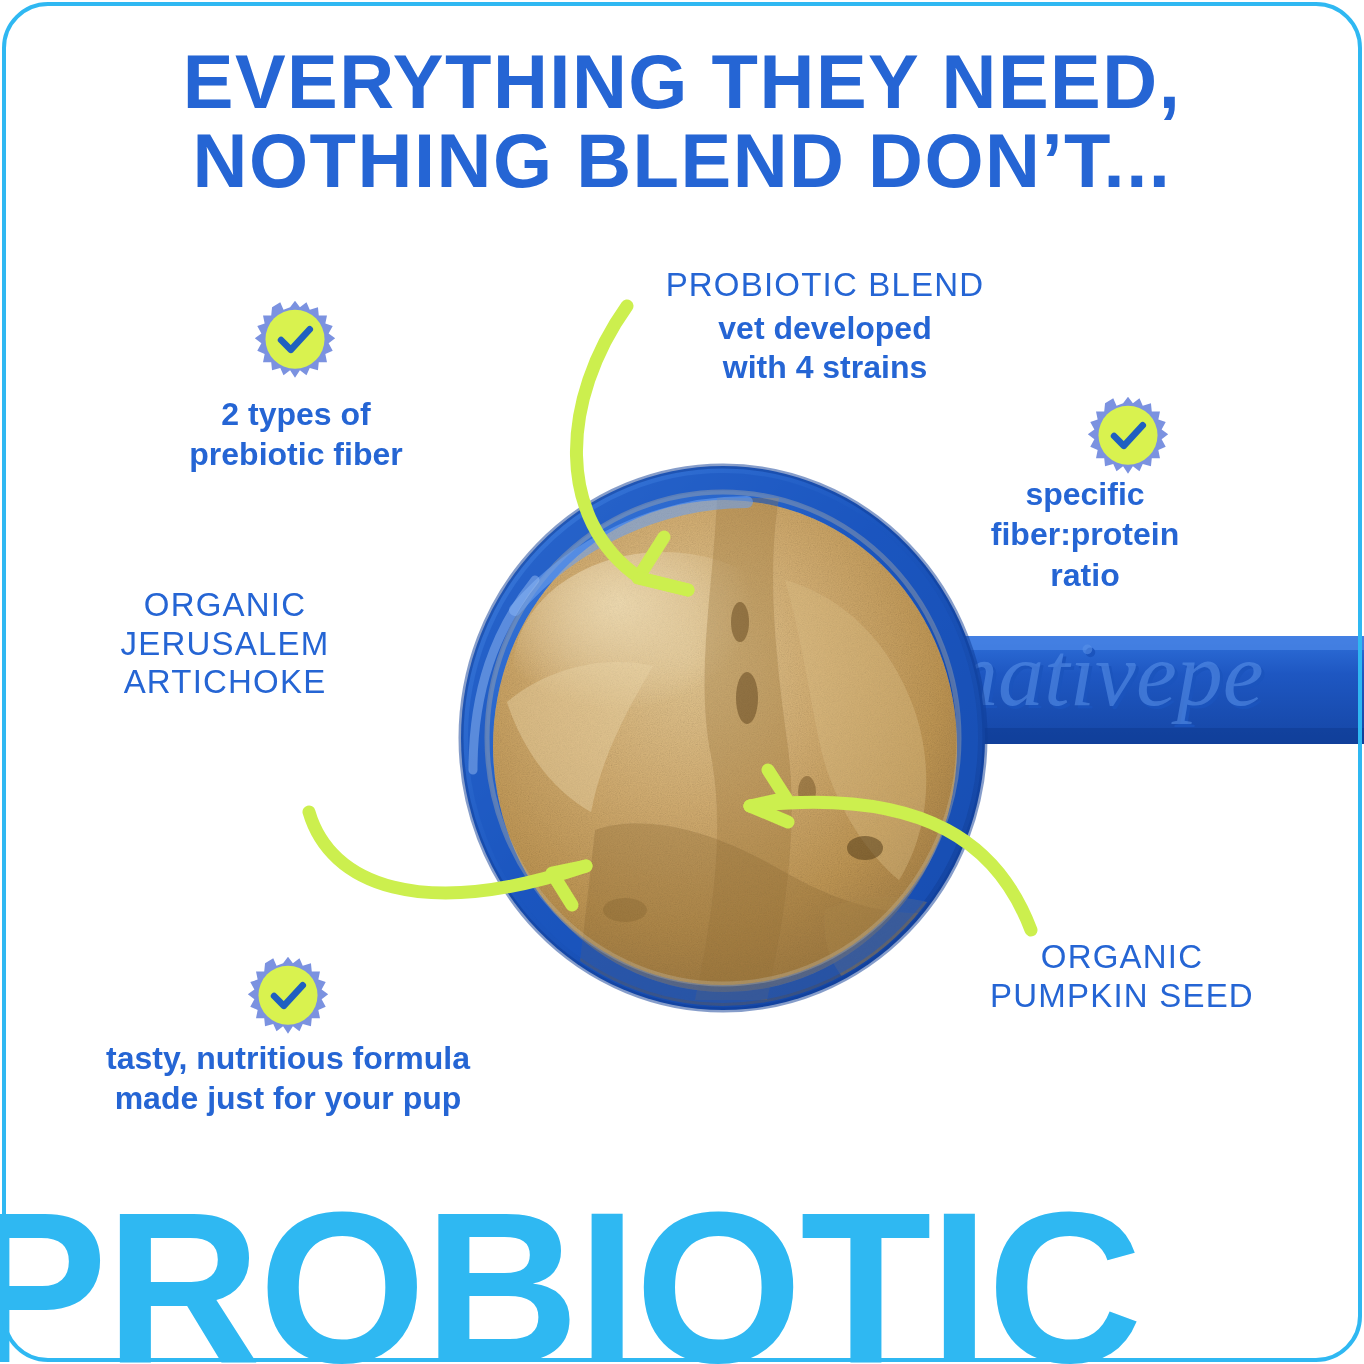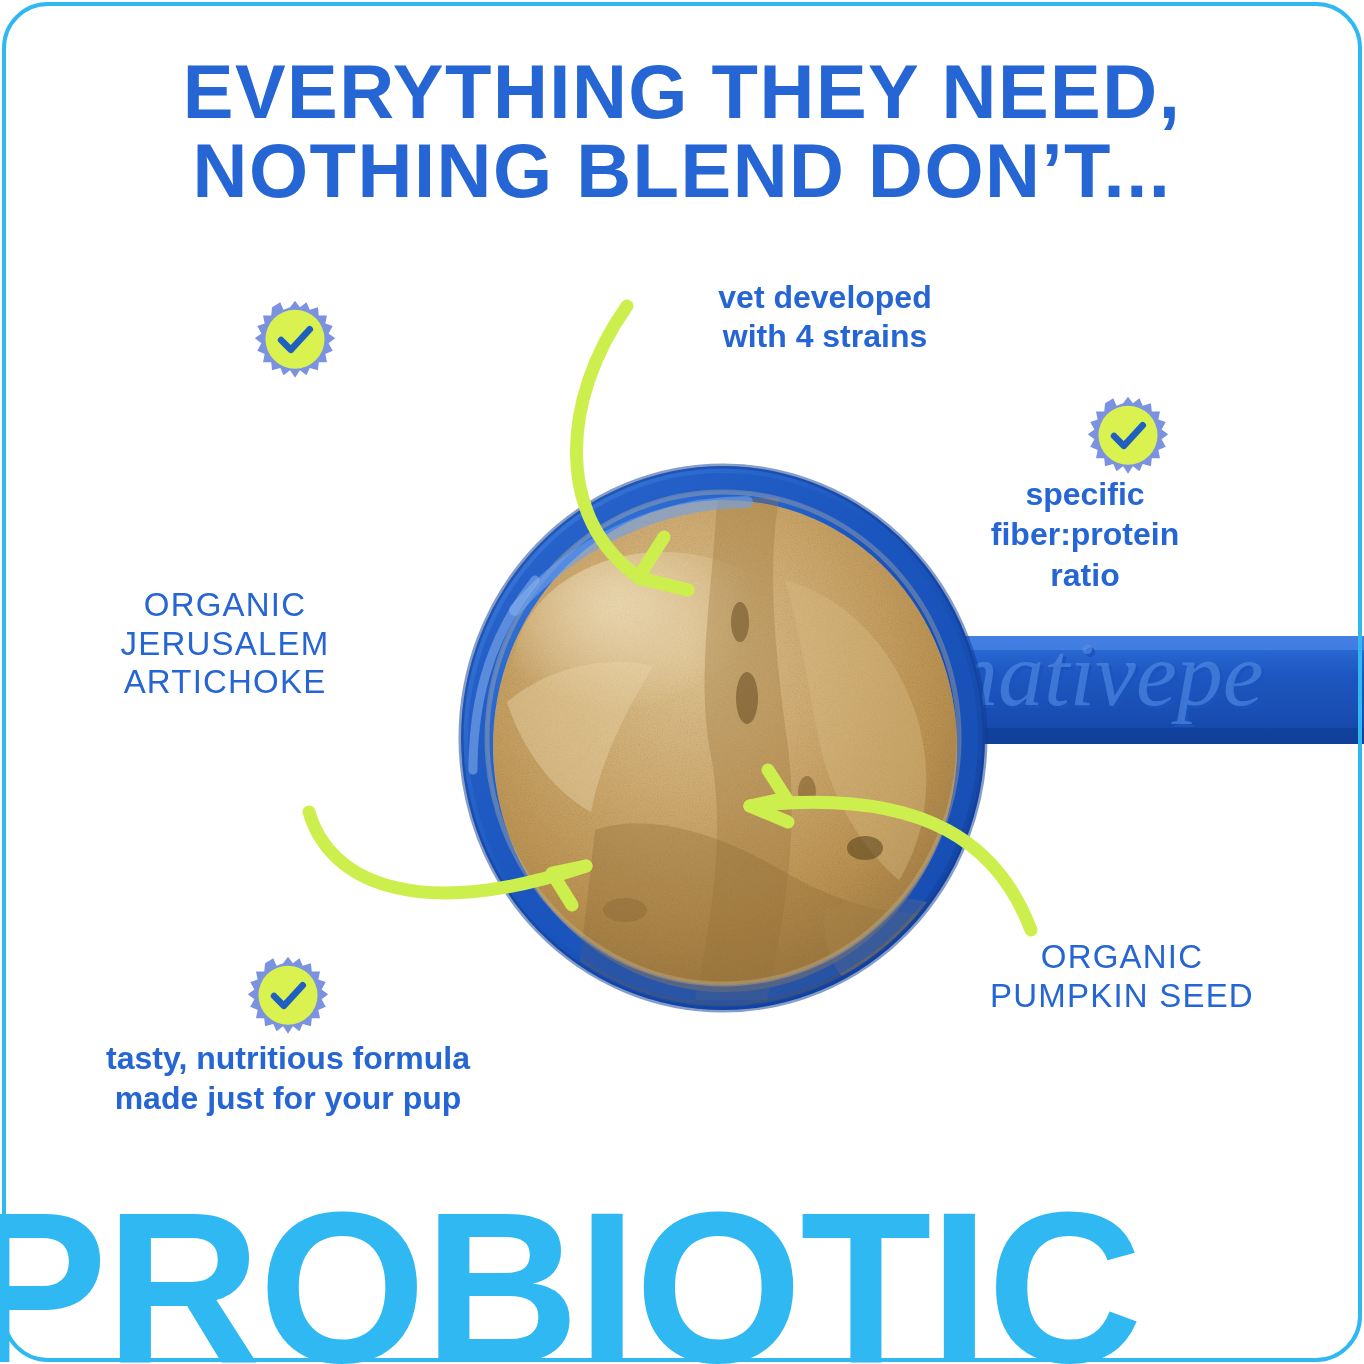--- a/index.html
+++ b/index.html
@@ -20,21 +20,21 @@
   #frame {
     position:absolute; left:2px; top:2px;
     width:1360px; height:1360px;
     border:4px solid #2fb8f2;
     border-radius:46px;
     pointer-events:none;
     z-index:40;
   }
   
   #headline {
-    position:absolute; left:0; top:52px; width:1364px;
+    position:absolute; left:0; top:42px; width:1364px;
     text-align:center;
     color:#2565d4;
     font-size:76px;
     font-weight:700;
     letter-spacing:1.5px;
     line-height:1.04;
     z-index:20;
   }
   #headline .line { display:block; white-space:nowrap; }
   
@@ -71,21 +71,21 @@
     color:#2565d4;
     white-space:pre-line;
   }
   .c-sub {
     font-size:32px;
     font-weight:700;
     line-height:1.22;
     color:#2565d4;
     white-space:pre-line;
   }
-  .c-sub.gap { margin-top:12px; }
+  .c-sub.gap { margin-top:4px; }
   .c-plain {
     font-size:32px;
     font-weight:700;
     line-height:1.26;
     color:#2565d4;
     white-space:pre-line;
   }
   .tc { text-align:center; }
 
   
@@ -241,22 +241,27 @@
     <svg viewBox="0 0 100 100">
       <path d="M50 2 L56 10 L64 4 L68 13 L78 10 L79 20 L89 20 L87 30 L96 33 L91 42 L99 48
                L91 54 L96 63 L87 67 L89 77 L79 77 L78 87 L68 84 L64 93 L56 87 L50 96
                L44 87 L36 93 L32 84 L22 87 L21 77 L11 77 L13 67 L4 63 L9 54 L1 48
                L9 42 L4 33 L13 30 L11 20 L21 20 L22 10 L32 4 L36 13 L44 10 Z" fill="#7b92e0"></path>
       <circle cx="50" cy="49" r="36" fill="#d9f24f"></circle>
       <path d="M33 50 L45 62 L68 37" fill="none" stroke="#1f5fc0" stroke-width="8" stroke-linecap="round" stroke-linejoin="round"></path>
     </svg>
   </div>
 
+  <div class="callout tc" style="left:118px; top:394px; width:356px;">
+    <div class="c-plain">2 types of
+prebiotic fiber</div>
+  </div>
 
   <div class="callout tc" style="left:600px; top:266px; width:450px;">
+    <div class="c-title">PROBIOTIC BLEND</div>
     <div class="c-sub gap">vet developed
 with 4 strains</div>
   </div>
 
   <div class="callout tc" style="left:939px; top:474px; width:292px;">
     <div class="c-plain">specific
 fiber:protein
 ratio</div>
   </div>
 

